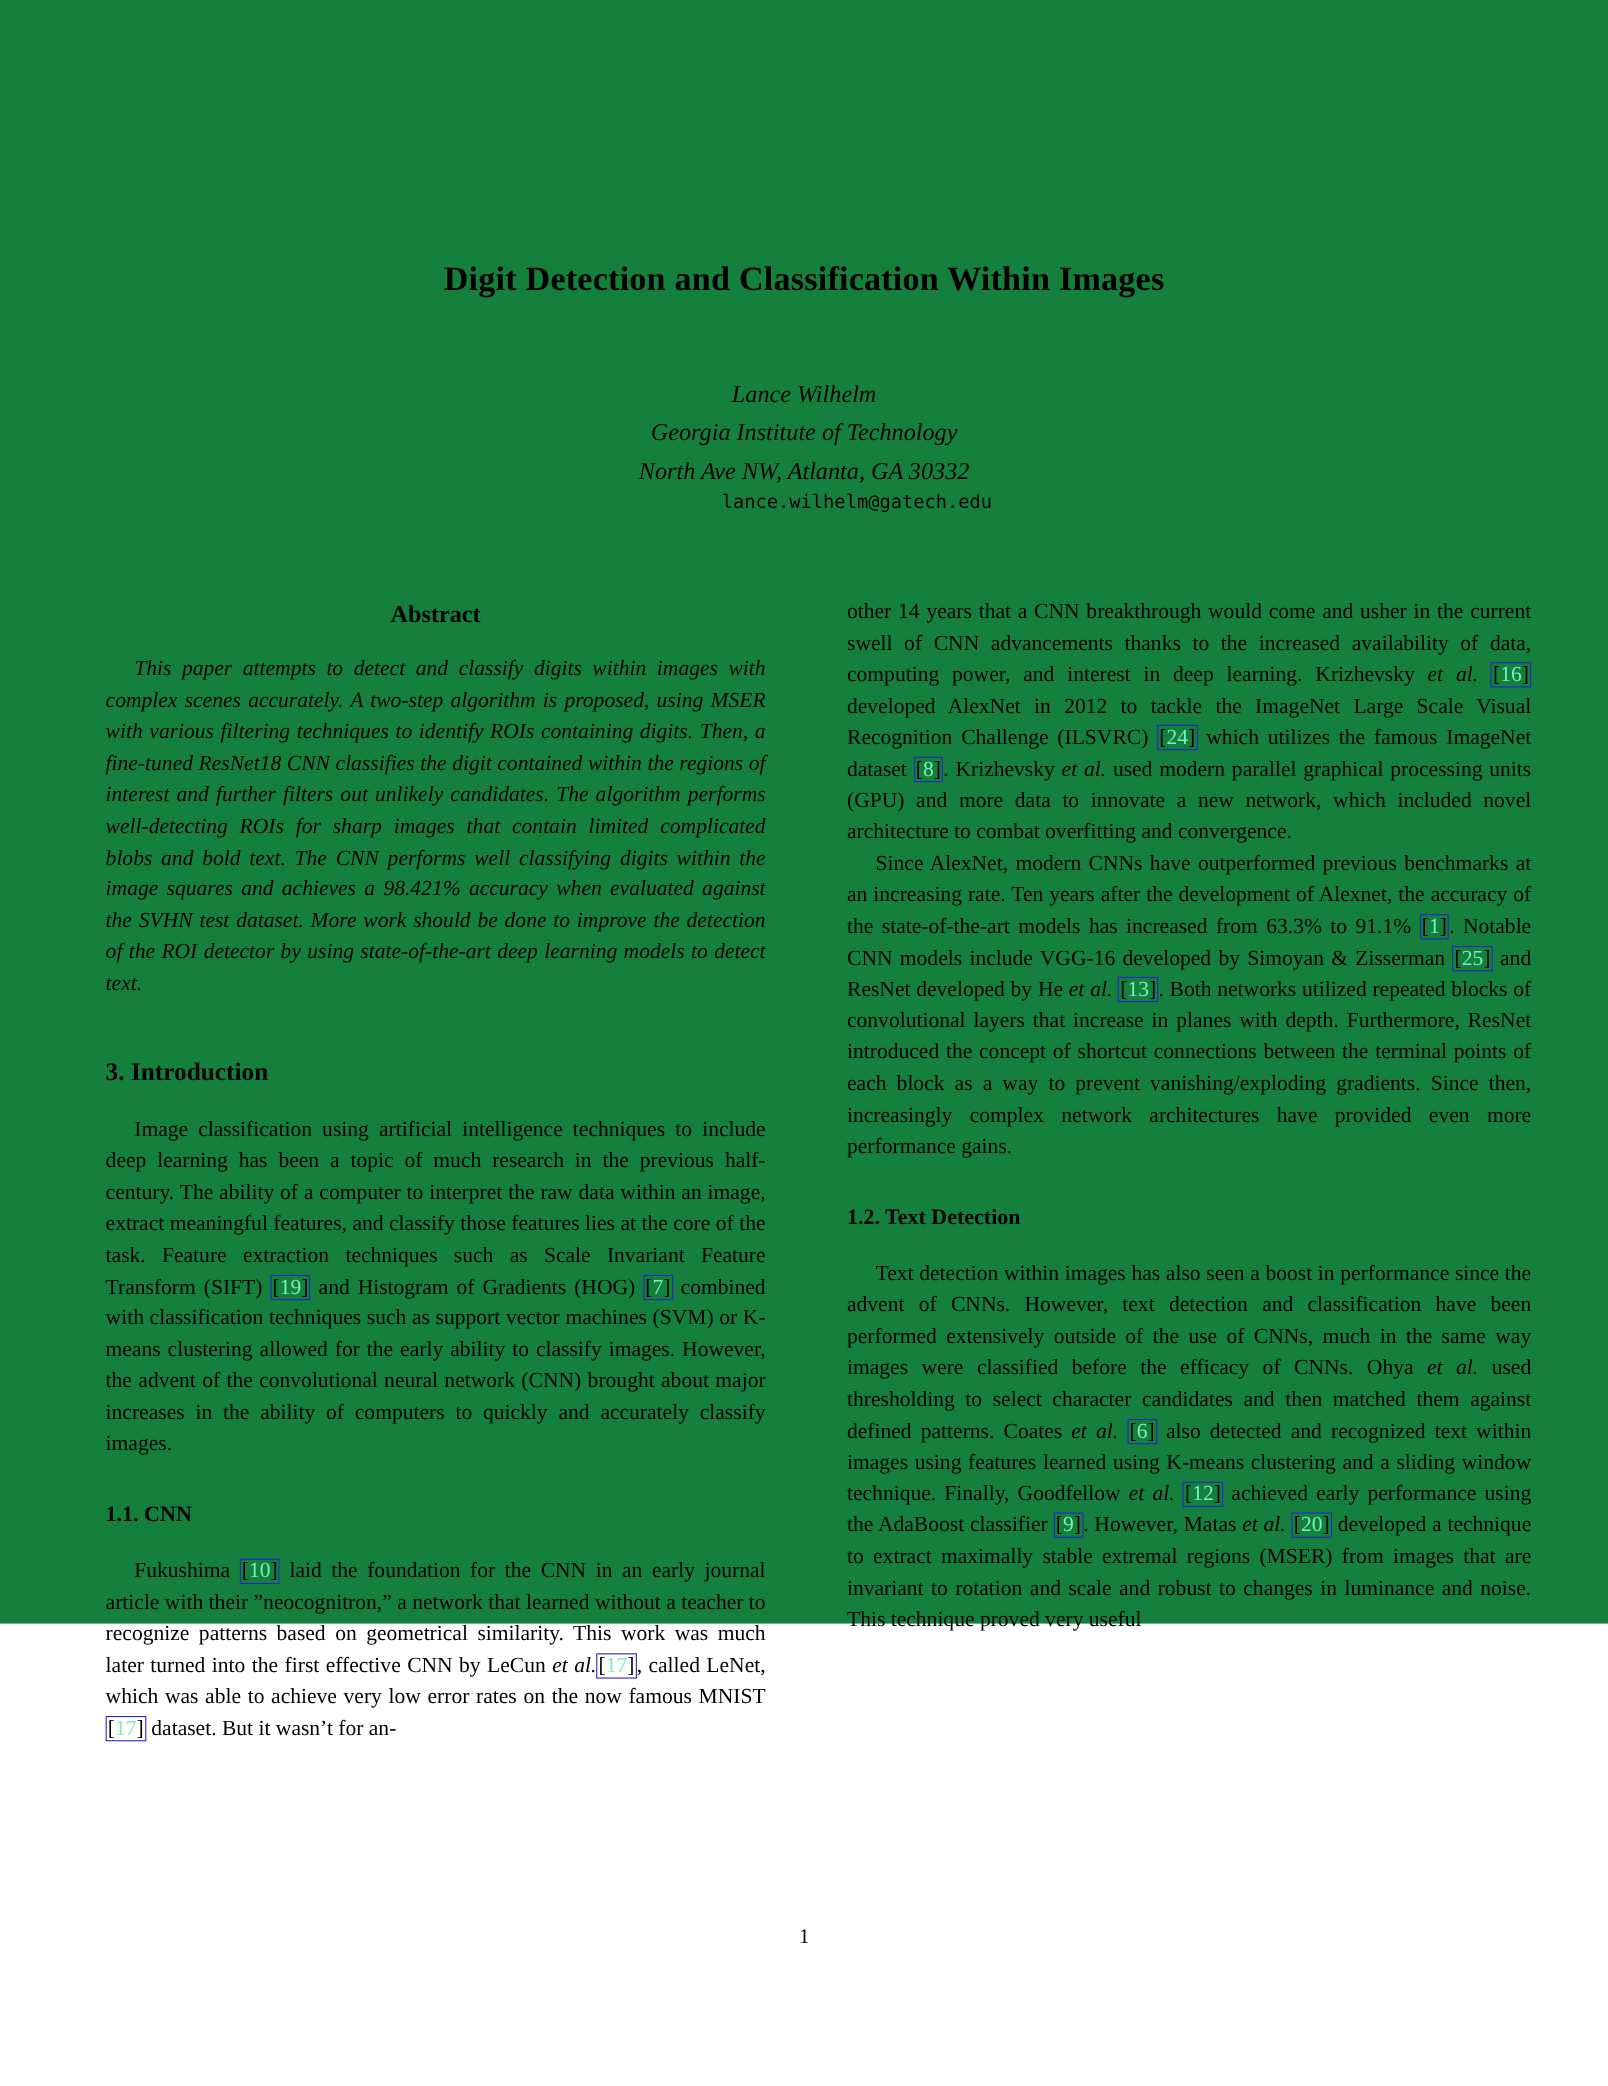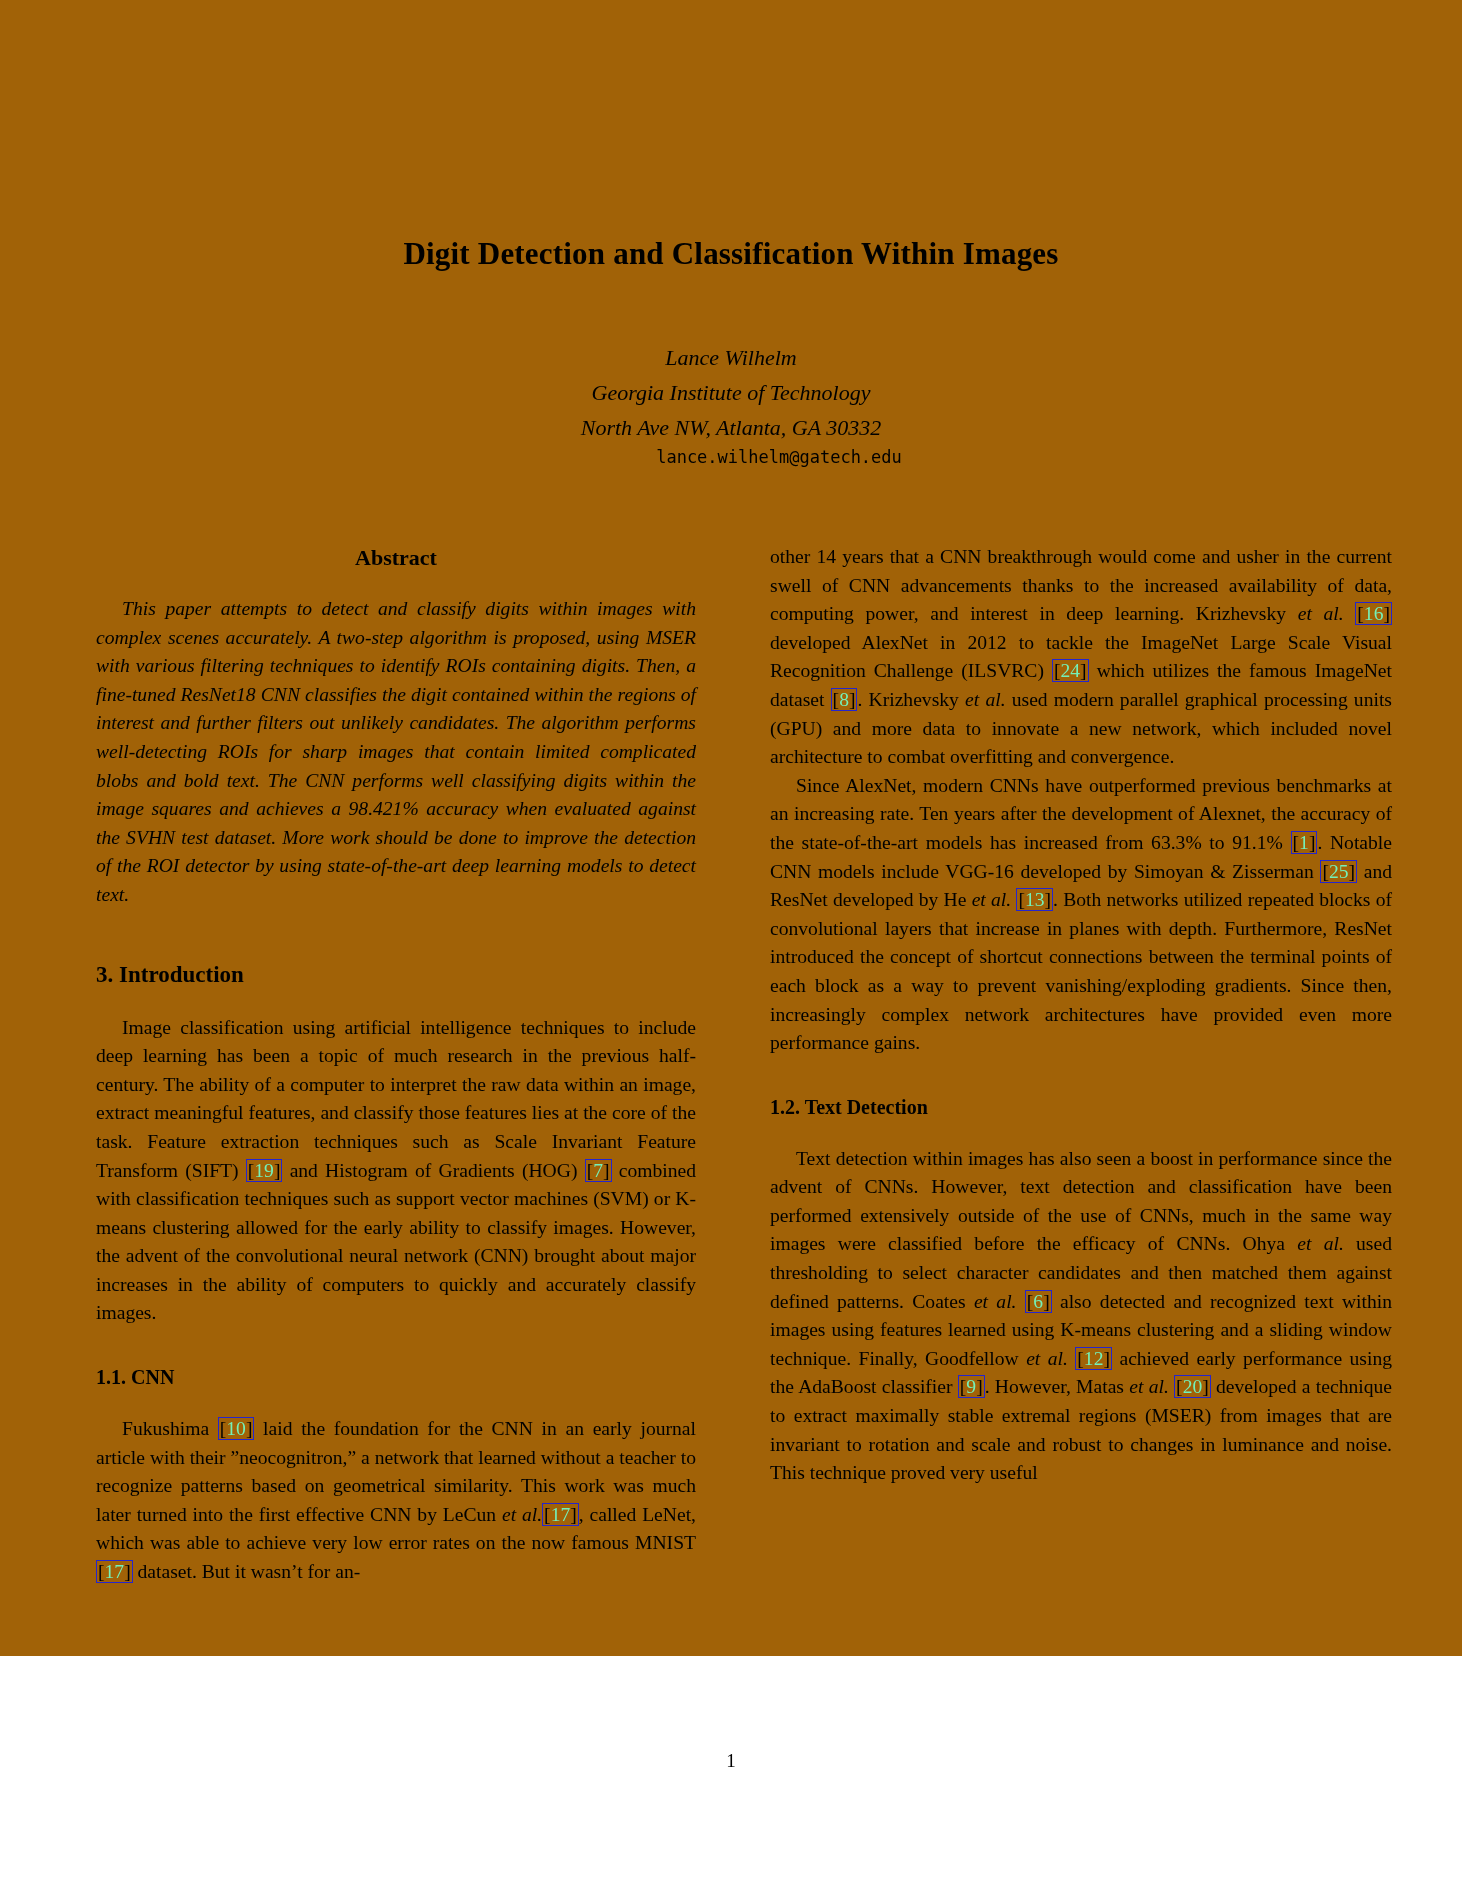--- a/index.html
+++ b/index.html
@@ -10,22 +10,22 @@
   body {
     width: 1462px;
     height: 1896px;
     overflow: hidden;
     font-family: "Liberation Serif", "DejaVu Serif", serif;
     color: #000000;
   }
   .page {
     position: relative;
     width: 1462px;
-    height: 1656px;
-    background: #a16207;
+    height: 1476px;
+    background: #15803d;
   }
   .paper-title {
     position: absolute;
     top: 236px;
     left: 0;
     width: 1462px;
     text-align: center;
     font-size: 31px;
     font-weight: bold;
     letter-spacing: 0.2px;

